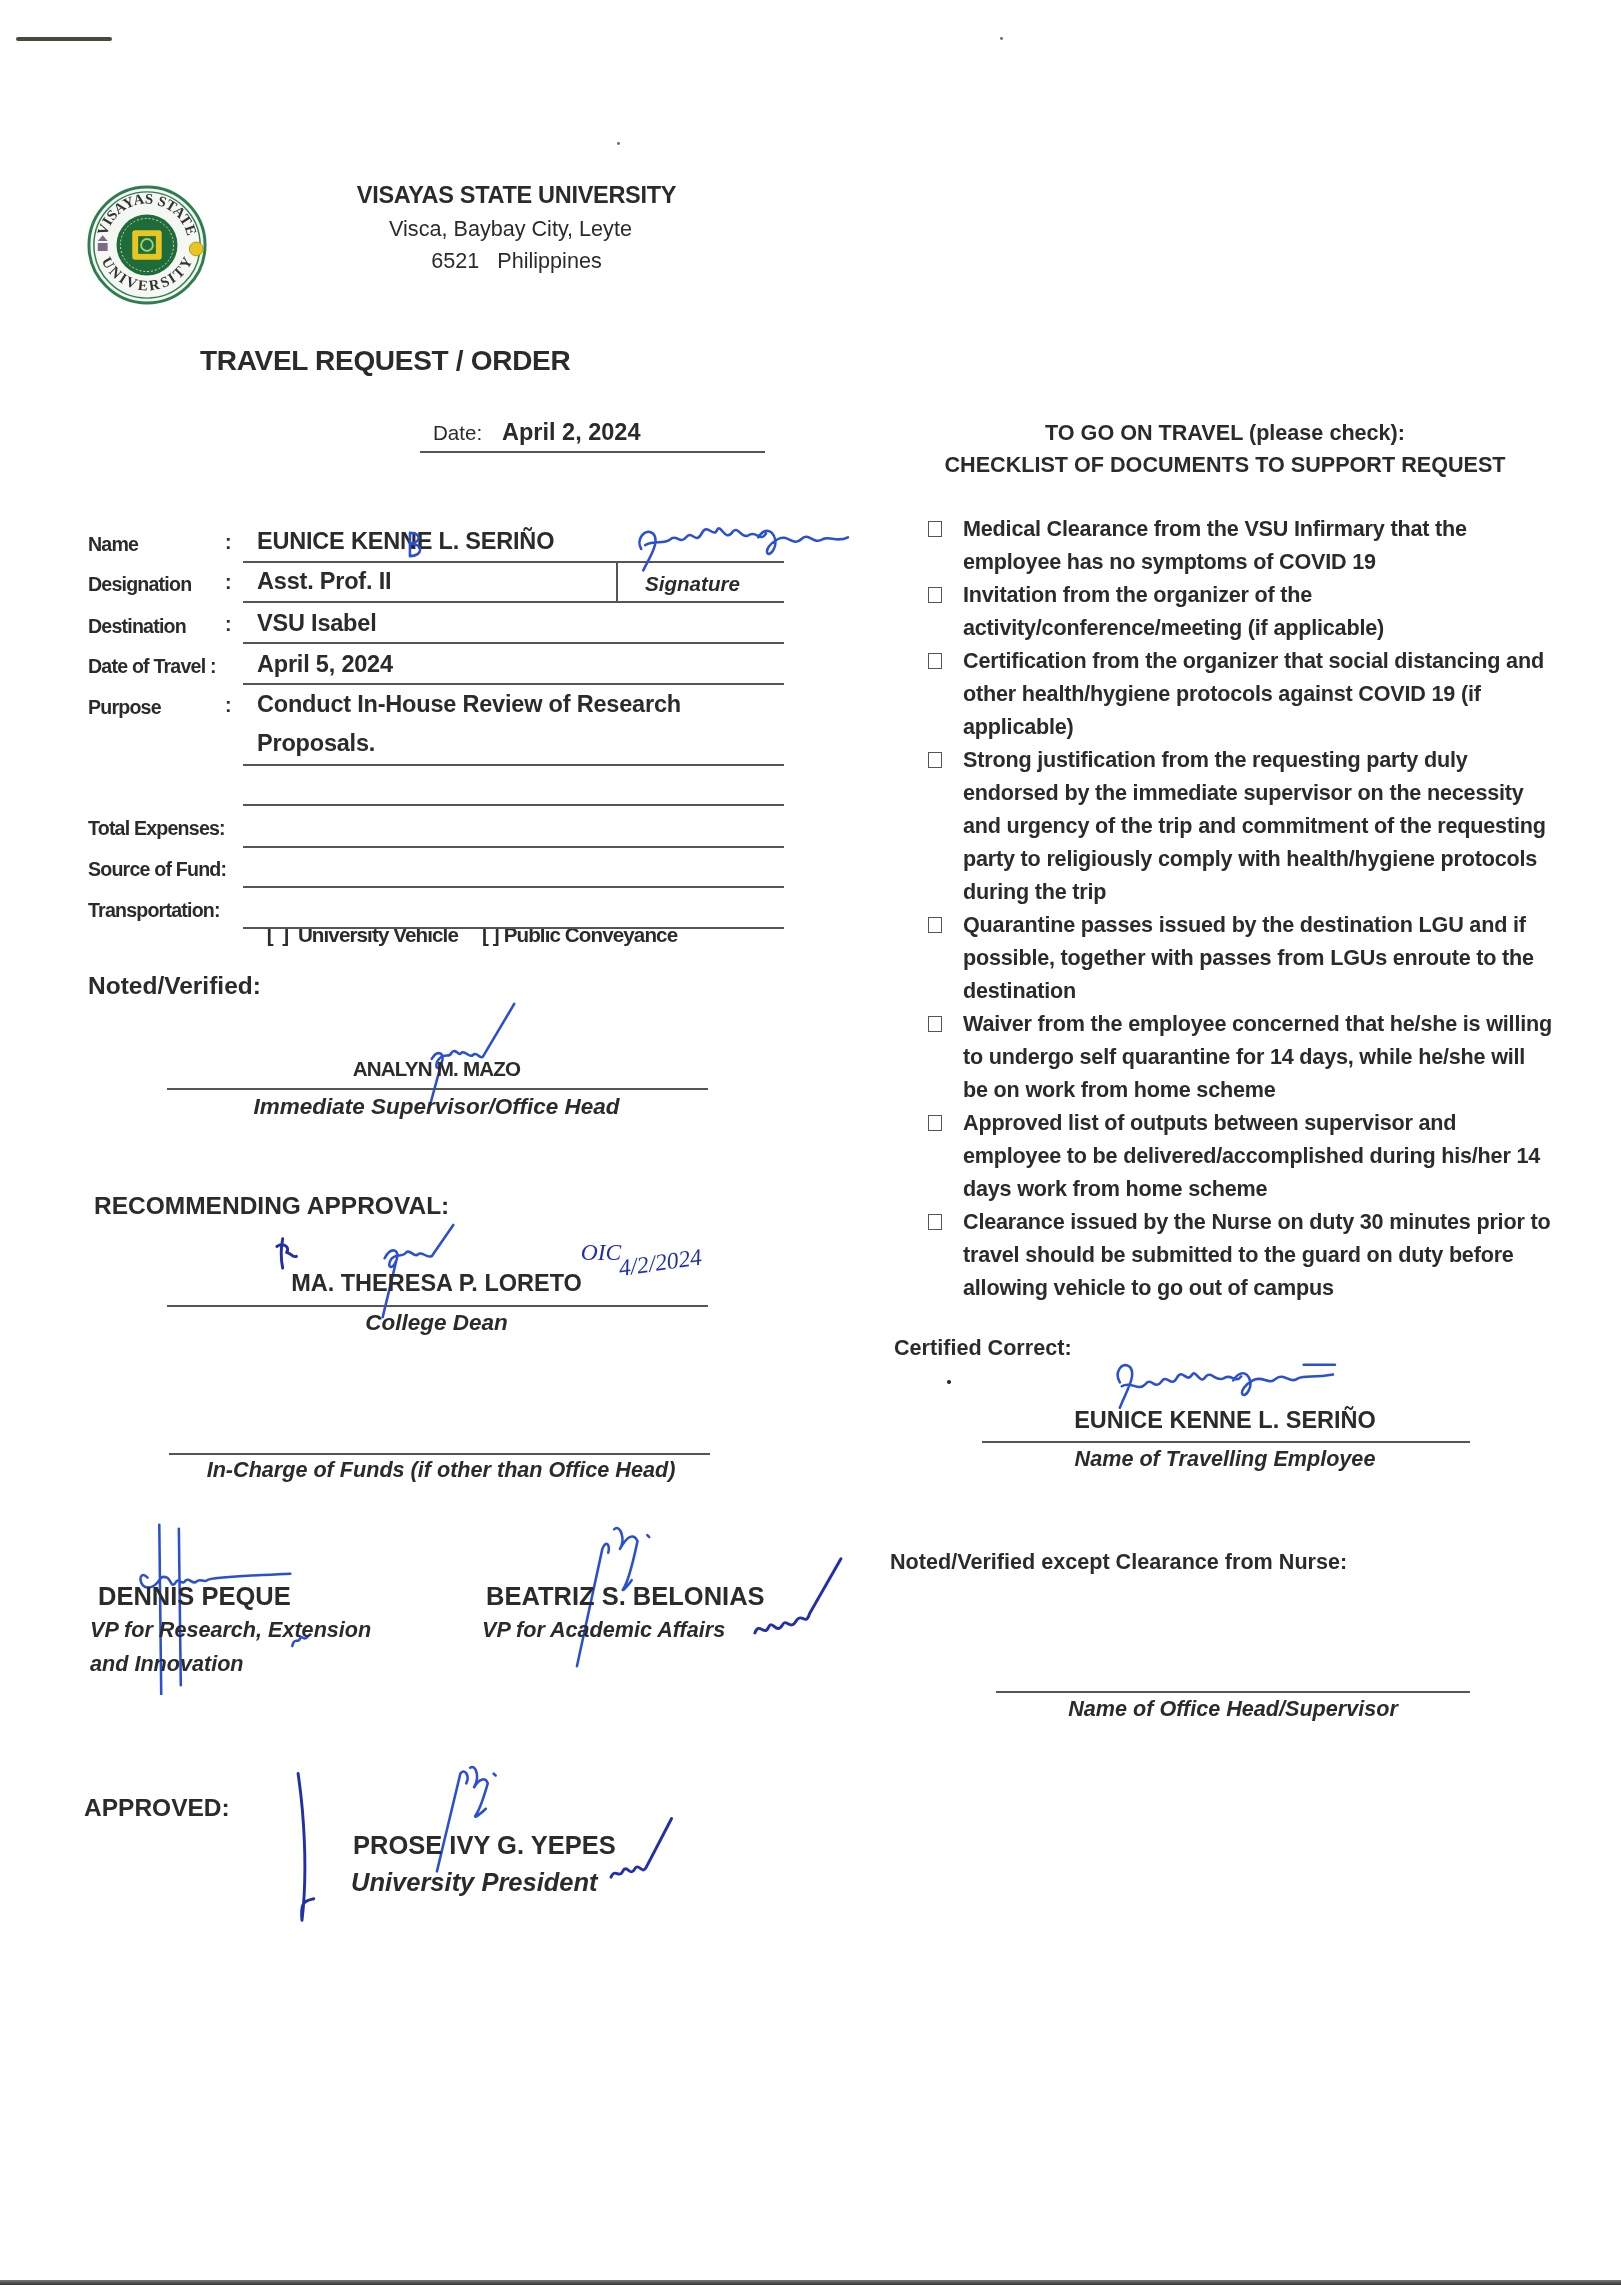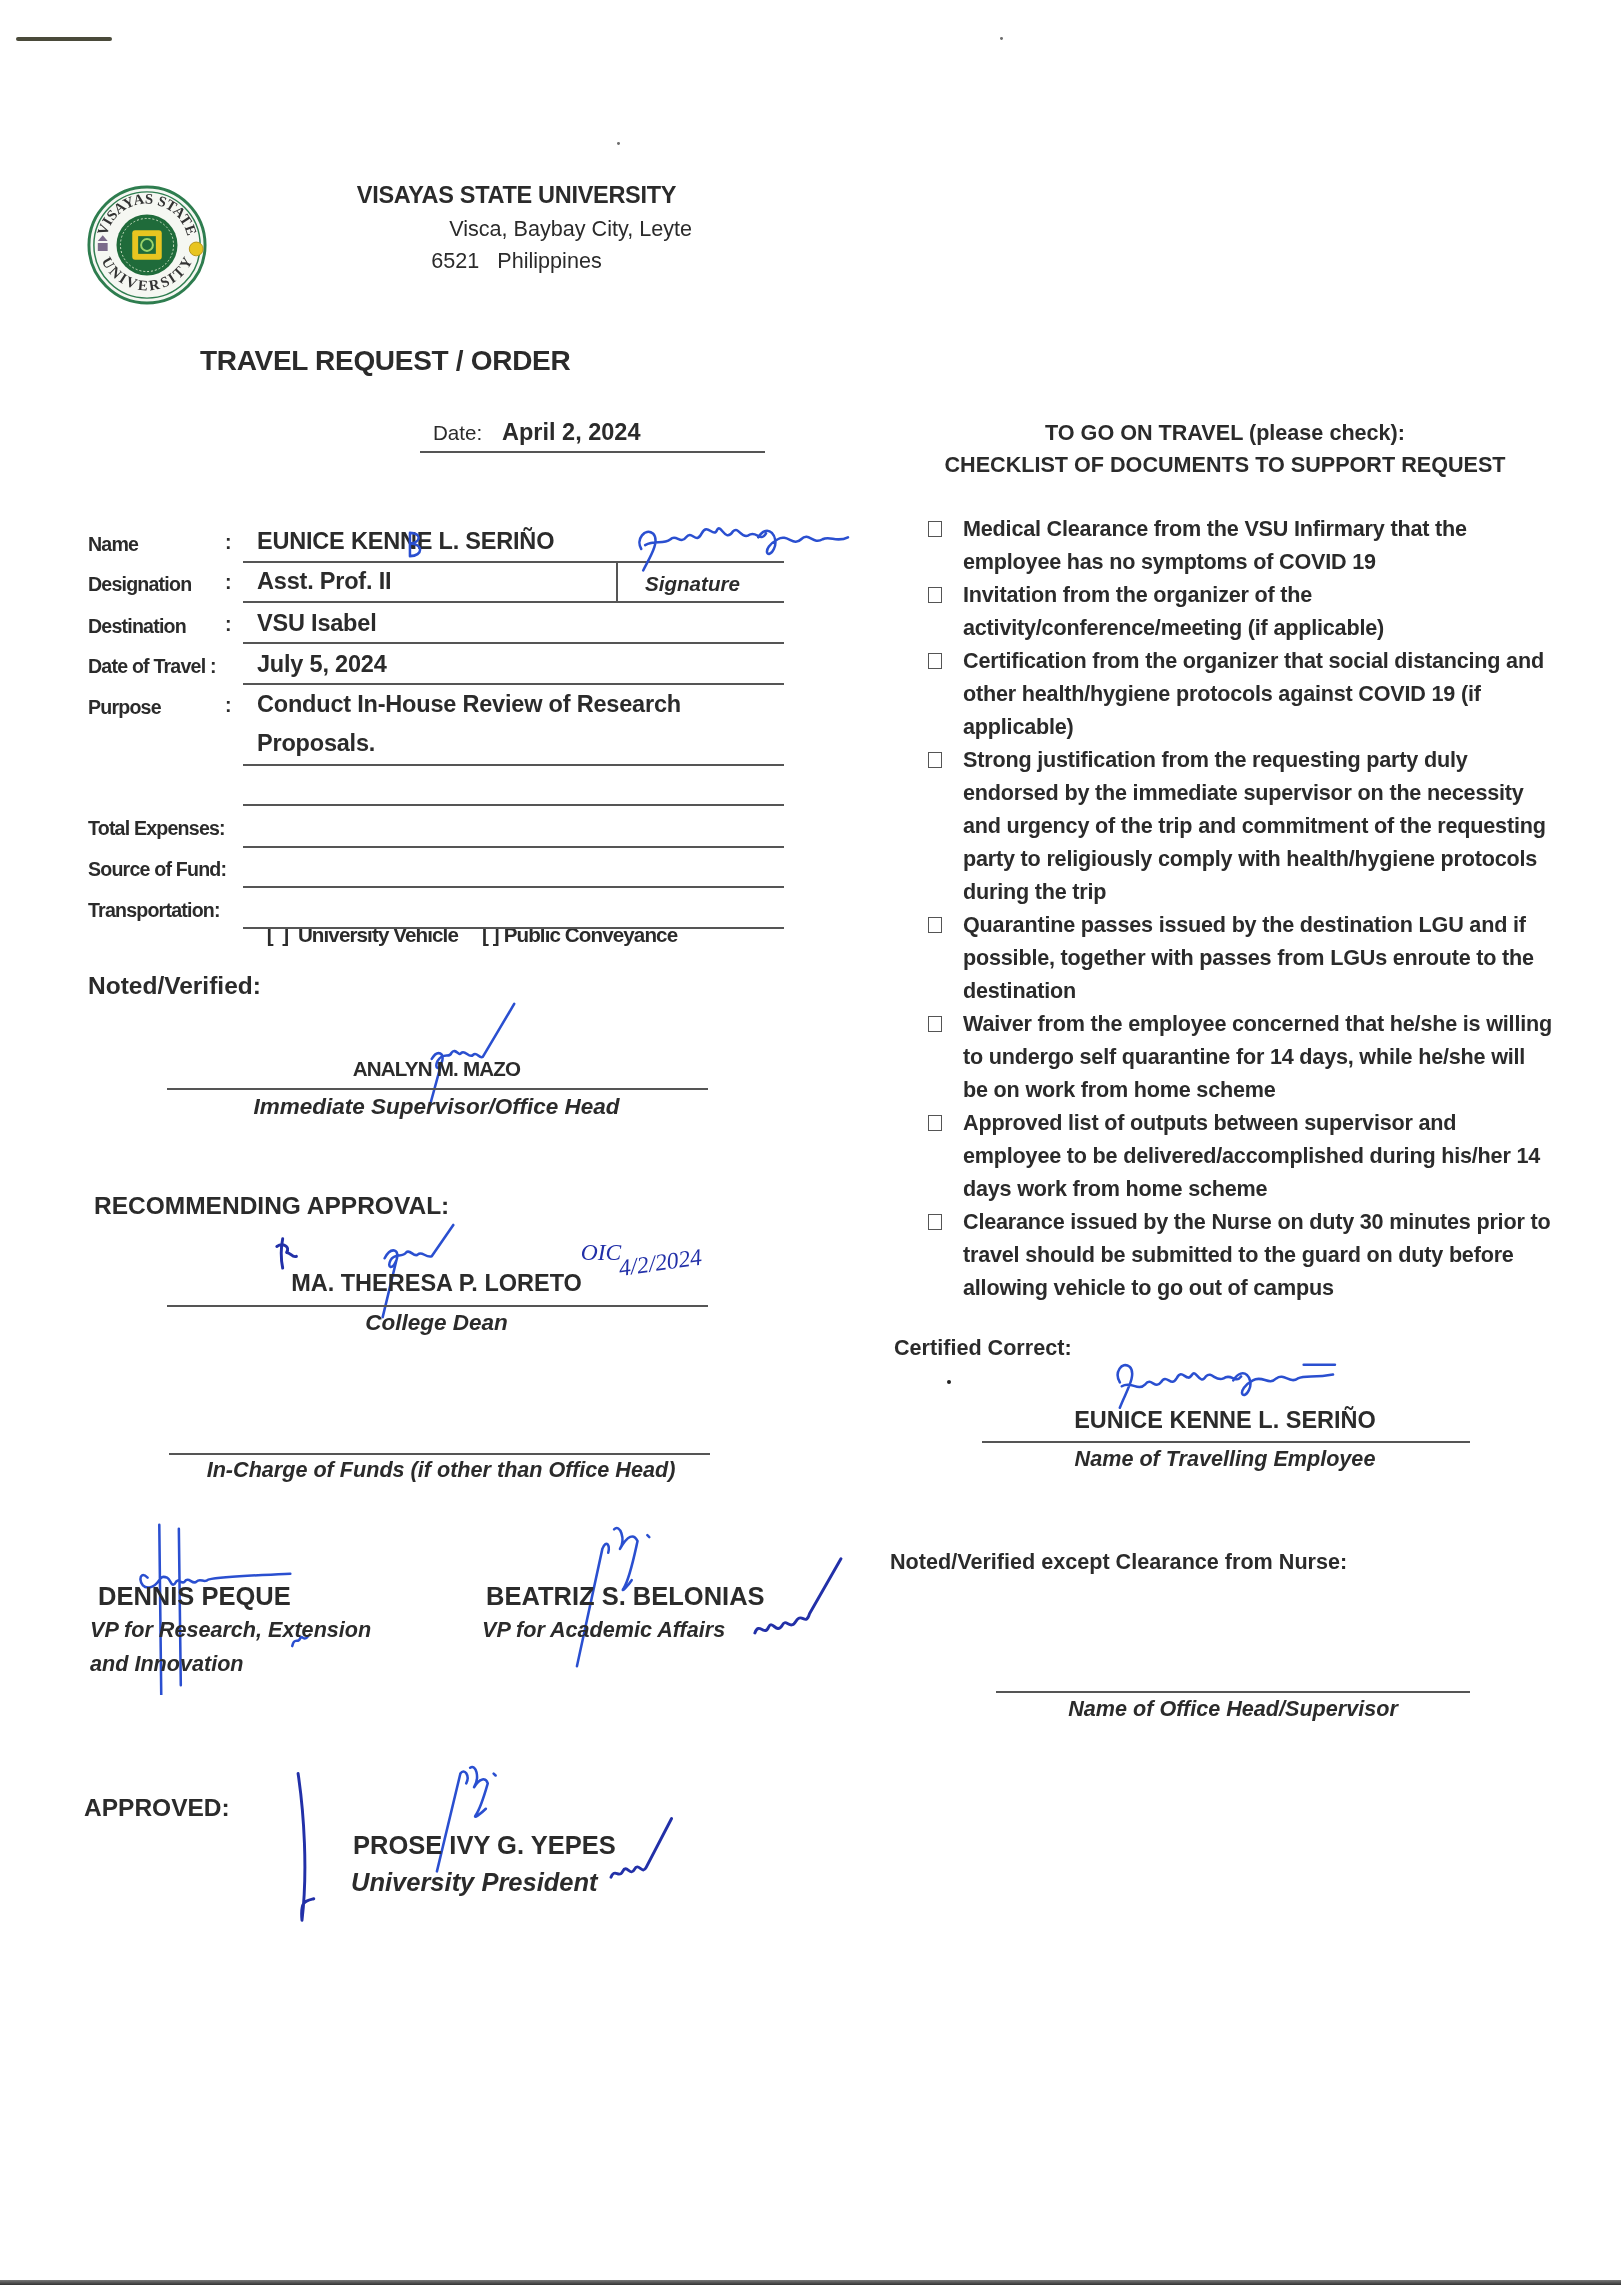--- a/index.html
+++ b/index.html
@@ -8,21 +8,21 @@
   .abs { position: absolute; }
   .b { font-weight: bold; }
   .i { font-style: italic; }
   .center { text-align: center; }
   .line { position: absolute; height: 0; border-top: 2px solid #555; }
   .sig { stroke: #2a4fd0; fill: none; stroke-width: 2.6; stroke-linecap: round; stroke-linejoin: round; }
   .sig-dark { stroke: #2230a8; fill: none; stroke-width: 3; stroke-linecap: round; stroke-linejoin: round; }
 
   
   .uni-name { left: 345px; top: 182px; width: 343px; font-size: 23.5px; font-weight: bold; letter-spacing: -0.3px; }
-  .uni-addr { left: 349px; top: 216px; width: 343px; font-size: 21.6px; text-align: right; }
+  .uni-addr { left: 339px; top: 216px; width: 343px; font-size: 21.6px; text-align: center; }
   .uni-zip  { left: 345px; top: 248px; width: 343px; font-size: 21.6px; text-align: center; }
   .form-title { left: 200px; top: 345px; font-size: 28px; font-weight: bold; letter-spacing: -0.3px; }
 
   
   .date-label { left: 433px; top: 421px; font-size: 20.6px; }
   .date-value { left: 502px; top: 419px; font-size: 23.5px; font-weight: bold; }
   .flabel { position: absolute; left: 88px; font-size: 19.6px; font-weight: bold; letter-spacing: -0.8px; }
   .fcolon { position: absolute; left: 225px; font-size: 19.6px; font-weight: bold; }
   .fvalue { position: absolute; left: 257px; font-size: 23.5px; font-weight: bold; letter-spacing: -0.2px; }
   .transp { position: absolute; left: 257px; top: 899px; font-size: 20.6px; font-weight: bold; letter-spacing: -0.9px; white-space: pre; }
@@ -97,21 +97,21 @@
 <div class="abs" style="left:616px;top:561px;width:0;height:41px;border-left:2px solid #555;"></div>
 <div class="abs b i" style="left:645px;top:572px;font-size:20.6px;">Signature</div>
 <div class="line" style="left:243px;top:601px;width:541px;"></div>
 
 <div class="flabel" style="top:615px;">Destination</div>
 <div class="fcolon" style="top:613px;">:</div>
 <div class="fvalue" style="top:610px;">VSU Isabel</div>
 <div class="line" style="left:243px;top:642px;width:541px;"></div>
 
 <div class="flabel" style="top:655px;">Date of Travel :</div>
-<div class="fvalue" style="top:651px;">July 5, 2024</div>
+<div class="fvalue" style="top:651px;">April 5, 2024</div>
 <div class="line" style="left:243px;top:683px;width:541px;"></div>
 
 <div class="flabel" style="top:696px;">Purpose</div>
 <div class="fcolon" style="top:694px;">:</div>
 <div class="fvalue" style="top:691px;">Conduct In-House Review of Research</div>
 <div class="fvalue" style="top:730px;">Proposals.</div>
 <div class="line" style="left:243px;top:764px;width:541px;"></div>
 <div class="line" style="left:243px;top:804px;width:541px;"></div>
 
 <div class="flabel" style="top:817px;">Total Expenses:</div>

